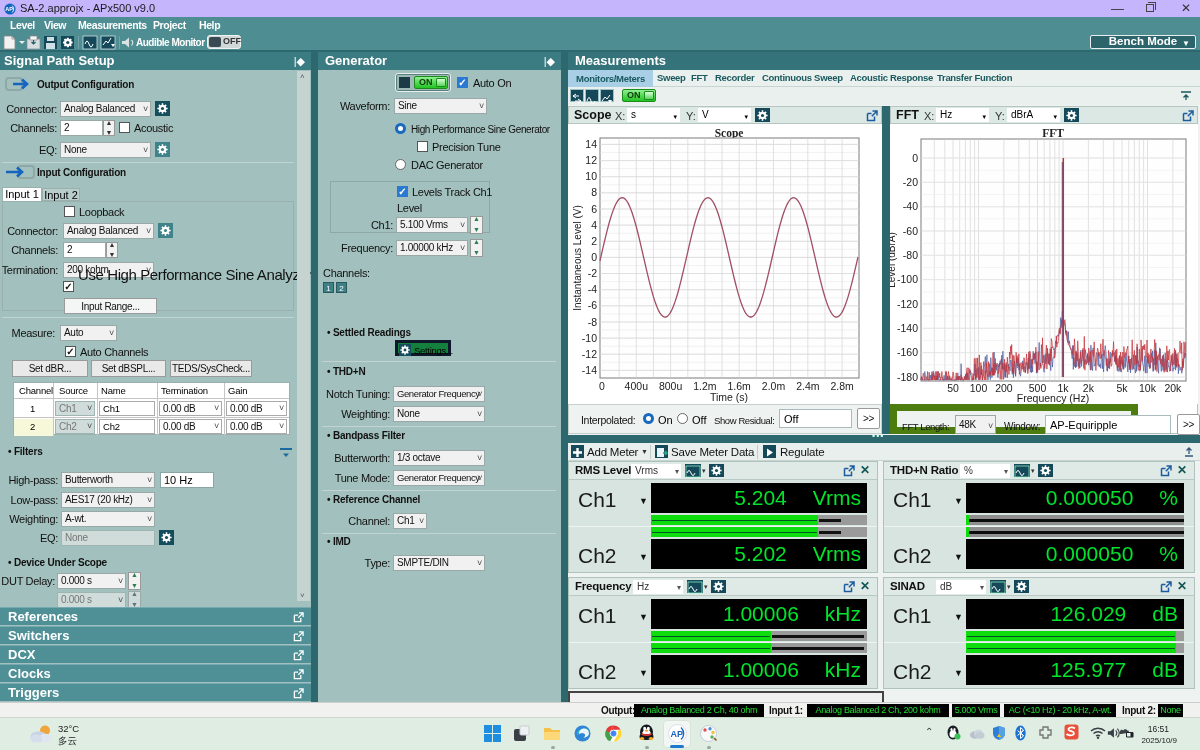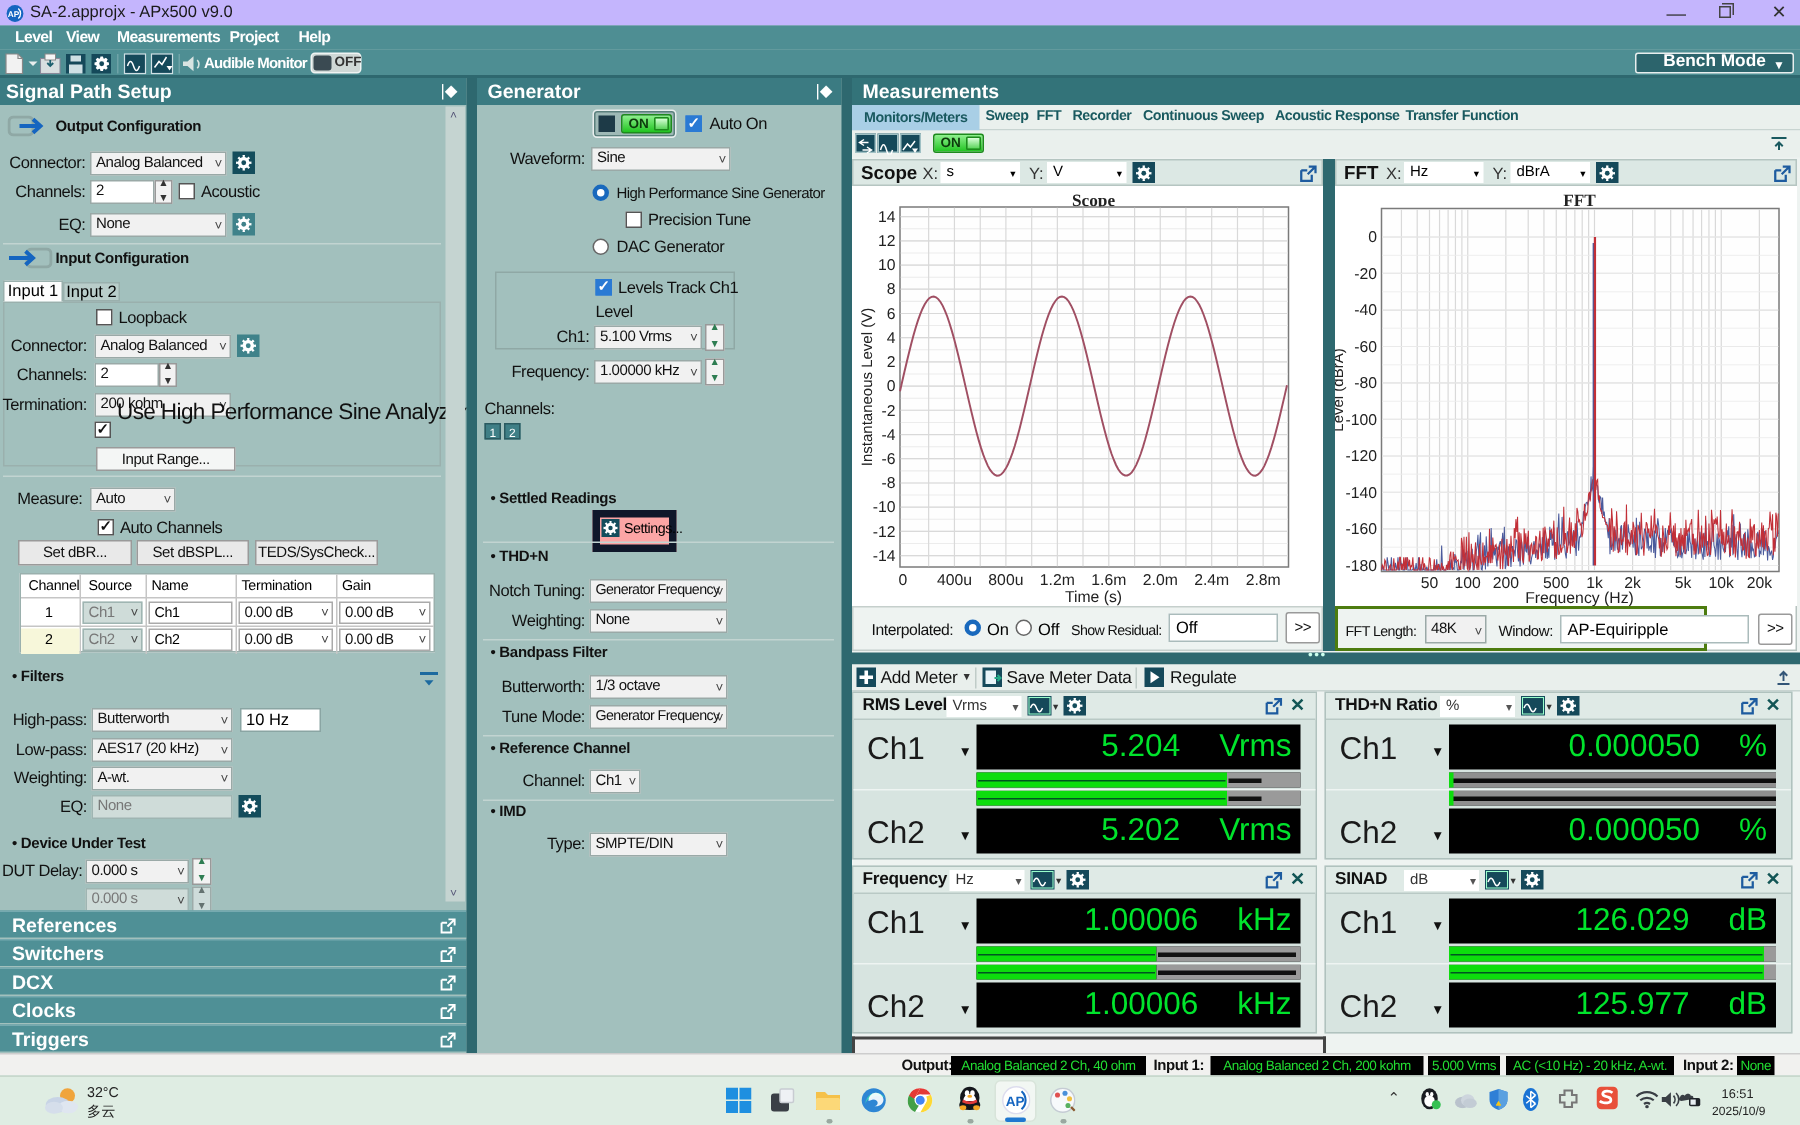--- a/index.html
+++ b/index.html
@@ -234,21 +234,21 @@
       <span class="lbl rlbl" style="left:0px;top:443px;width:58px">Weighting:</span>
       <div class="dd" style="left:61px;top:441px;width:94px;height:16px">A-wt.<span class="ar">˅</span></div>
       <span class="lbl rlbl" style="left:0px;top:462px;width:58px">EQ:</span>
       <div class="dd dis" style="left:61px;top:460px;width:94px;height:16px">None</div>
       <div class="gear" style="left:159px;top:460px">
           <svg width="11" height="11" viewBox="0 0 11 11" style="display:block;margin:2px auto 0">
             <path d="M10.63 4.67 L10.63 6.33 L9.34 6.17 L8.69 7.74 L9.72 8.54 L8.54 9.72 L7.74 8.69 L6.17 9.34 L6.33 10.63 L4.67 10.63 L4.83 9.34 L3.26 8.69 L2.46 9.72 L1.28 8.54 L2.31 7.74 L1.66 6.17 L0.37 6.33 L0.37 4.67 L1.66 4.83 L2.31 3.26 L1.28 2.46 L2.46 1.28 L3.26 2.31 L4.83 1.66 L4.67 0.37 L6.33 0.37 L6.17 1.66 L7.74 2.31 L8.54 1.28 L9.72 2.46 L8.69 3.26 L9.34 4.83 Z" fill="#fff"></path>
             <circle cx="5.5" cy="5.5" r="1.6" fill="#144d5c"></circle>
           </svg>
         </div>
-      <span class="sect" style="left:8px;top:487px">• Device Under Test</span>
+      <span class="sect" style="left:8px;top:487px">• Device Under Scope</span>
       <span class="lbl rlbl" style="left:0px;top:505px;width:55px">DUT Delay:</span>
       <div class="dd" style="left:57px;top:503px;width:69px;height:16px">0.000 s<span class="ar">˅</span></div>
       <div class="spin grn" style="left:128px;top:502px;height:18px;width:13px">
           <i class="u">▲</i>
           <i class="d">▼</i>
         </div>
       <div class="dd dis" style="left:57px;top:522px;width:69px;height:16px">0.000 s<span class="ar">˅</span></div>
       <div class="spin" style="left:128px;top:521px;height:18px;width:13px;opacity:.55">
           <i class="u">▲</i>
           <i class="d">▼</i>
@@ -321,21 +321,21 @@
       <div class="dd" style="left:78px;top:170px;width:72px;height:16px">1.00000 kHz<span class="ar">˅</span></div>
       <div class="spin grn" style="left:152px;top:169px;height:18px;width:13px">
           <i class="u">▲</i>
           <i class="d">▼</i>
         </div>
       <span class="lbl" style="left:5px;top:197px">Channels:</span>
       <div class="abs" style="left:5px;top:212px;width:11px;height:11px;background:#3f7f86;border:1px solid #2a5a60;color:#fff;font-size:8px;text-align:center;line-height:11px">1</div>
       <div class="abs" style="left:18px;top:212px;width:11px;height:11px;background:#3f7f86;border:1px solid #2a5a60;color:#fff;font-size:8px;text-align:center;line-height:11px">2</div>
 
       <span class="sect" style="left:9px;top:257px">• Settled Readings</span>
-      <div class="abs" style="left:77px;top:270px;width:56px;height:28px;background:#fca5a5;border:5px solid #0f172a;font-size:9.5px;letter-spacing:-0.3px;line-height:15px">
+      <div class="abs" style="left:77px;top:270px;width:56px;height:16px;background:#15803d;border:3px solid #0f172a;font-size:9.5px;letter-spacing:-0.3px;line-height:15px">
         <div class="abs" style="left:1px;top:1px;width:12px;height:12px;background:#144d5c">
             <svg width="10" height="10" viewBox="0 0 11 11" style="display:block;margin:1px auto 0">
               <path d="M10.63 4.67 L10.63 6.33 L9.34 6.17 L8.69 7.74 L9.72 8.54 L8.54 9.72 L7.74 8.69 L6.17 9.34 L6.33 10.63 L4.67 10.63 L4.83 9.34 L3.26 8.69 L2.46 9.72 L1.28 8.54 L2.31 7.74 L1.66 6.17 L0.37 6.33 L0.37 4.67 L1.66 4.83 L2.31 3.26 L1.28 2.46 L2.46 1.28 L3.26 2.31 L4.83 1.66 L4.67 0.37 L6.33 0.37 L6.17 1.66 L7.74 2.31 L8.54 1.28 L9.72 2.46 L8.69 3.26 L9.34 4.83 Z" fill="#fff"></path>
               <circle cx="5.5" cy="5.5" r="1.6" fill="#144d5c"></circle>
             </svg>
           </div>
         <span style="padding-left:16px">Settings...</span>
       </div>
       <div class="hr" style="left:4px;top:291px;width:234px"></div>
       <span class="sect" style="left:9px;top:296px">• THD+N</span>
@@ -498,21 +498,21 @@
           <text x="1088.4" y="392" font-size="10.5" fill="#222" text-anchor="middle" font-family="Liberation Sans">2k</text>
           <text x="1122.0" y="392" font-size="10.5" fill="#222" text-anchor="middle" font-family="Liberation Sans">5k</text>
           <text x="1147.5" y="392" font-size="10.5" fill="#222" text-anchor="middle" font-family="Liberation Sans">10k</text>
           <text x="1172.9" y="392" font-size="10.5" fill="#222" text-anchor="middle" font-family="Liberation Sans">20k</text>
           <text x="1053" y="402" font-size="10.5" fill="#222" text-anchor="middle" font-family="Liberation Sans">Frequency (Hz)</text>
           <path d="M921.0 380.0 L921.5 376.8 L922.1 380.0 L922.6 380.0 L923.2 380.0 L923.7 380.0 L924.3 380.0 L924.8 371.5 L925.4 375.9 L925.9 380.0 L926.5 380.0 L927.0 380.0 L927.6 371.5 L928.1 380.0 L928.7 380.0 L929.2 380.0 L929.8 380.0 L930.3 375.2 L930.9 378.6 L931.4 380.0 L932.0 371.5 L932.5 380.0 L933.1 380.0 L933.6 373.0 L934.2 377.1 L934.7 375.6 L935.3 380.0 L935.8 379.9 L936.4 380.0 L936.9 375.9 L937.5 380.0 L938.0 371.5 L938.6 380.0 L939.1 380.0 L939.7 380.0 L940.2 380.0 L940.8 380.0 L941.3 380.0 L941.9 379.4 L942.4 377.6 L943.0 380.0 L943.5 380.0 L944.1 375.4 L944.6 380.0 L945.2 380.0 L945.7 371.5 L946.3 380.0 L946.8 380.0 L947.4 376.1 L947.9 380.0 L948.5 380.0 L949.0 377.1 L949.6 380.0 L950.1 380.0 L950.7 380.0 L951.2 377.7 L951.8 380.0 L952.3 380.0 L952.9 380.0 L953.4 380.0 L954.0 380.0 L954.5 380.0 L955.1 380.0 L955.6 380.0 L956.2 380.0 L956.7 376.8 L957.3 380.0 L957.8 372.8 L958.4 380.0 L958.9 380.0 L959.5 376.2 L960.0 380.0 L960.6 380.0 L961.1 363.7 L961.7 379.3 L962.2 380.0 L962.8 380.0 L963.3 380.0 L963.9 380.0 L964.4 377.3 L965.0 377.0 L965.5 375.6 L966.1 380.0 L966.6 372.8 L967.2 380.0 L967.7 373.1 L968.3 377.9 L968.8 378.6 L969.4 380.0 L969.9 369.4 L970.5 374.8 L971.0 374.4 L971.6 380.0 L972.1 380.0 L972.7 380.0 L973.2 378.8 L973.8 373.9 L974.3 375.5 L974.9 363.9 L975.4 373.6 L976.0 380.0 L976.5 373.5 L977.1 368.4 L977.6 372.9 L978.2 377.7 L978.7 367.2 L979.3 378.4 L979.8 379.7 L980.4 375.7 L980.9 368.1 L981.5 365.8 L982.0 380.0 L982.6 379.9 L983.1 376.8 L983.7 375.0 L984.2 367.5 L984.8 363.6 L985.3 356.5 L985.9 372.8 L986.4 362.1 L987.0 354.8 L987.5 379.5 L988.1 380.0 L988.6 374.8 L989.2 370.2 L989.7 363.6 L990.3 379.6 L990.8 357.6 L991.4 368.4 L991.9 377.7 L992.5 368.5 L993.0 370.1 L993.6 374.7 L994.1 352.0 L994.7 367.4 L995.2 373.0 L995.8 363.2 L996.3 370.3 L996.9 365.3 L997.4 372.3 L998.0 377.7 L998.5 364.5 L999.1 366.5 L999.6 362.5 L1000.2 360.7 L1000.7 364.5 L1001.3 361.9 L1001.8 355.2 L1002.4 369.2 L1002.9 351.2 L1003.5 379.3 L1004.0 376.9 L1004.6 363.7 L1005.1 377.1 L1005.7 364.8 L1006.2 365.4 L1006.8 369.4 L1007.3 377.9 L1007.9 368.4 L1008.4 364.0 L1009.0 368.2 L1009.5 367.3 L1010.1 371.0 L1010.6 359.8 L1011.2 360.7 L1011.7 367.5 L1012.3 374.3 L1012.8 367.7 L1013.4 377.7 L1013.9 367.2 L1014.5 361.0 L1015.0 367.5 L1015.6 376.4 L1016.1 368.8 L1016.7 357.8 L1017.2 367.3 L1017.8 368.0 L1018.3 357.9 L1018.9 370.2 L1019.4 363.7 L1020.0 374.0 L1020.5 376.2 L1021.1 371.8 L1021.6 369.7 L1022.2 363.2 L1022.7 360.8 L1023.3 365.4 L1023.8 371.9 L1024.4 366.7 L1024.9 367.1 L1025.5 372.5 L1026.0 362.3 L1026.6 364.4 L1027.1 362.5 L1027.7 370.5 L1028.2 358.1 L1028.8 368.6 L1029.3 355.5 L1029.9 353.8 L1030.4 372.2 L1031.0 359.4 L1031.5 372.7 L1032.1 365.7 L1032.6 371.9 L1033.2 351.2 L1033.7 359.9 L1034.3 353.7 L1034.8 363.5 L1035.4 363.4 L1035.9 351.7 L1036.5 373.2 L1037.0 362.9 L1037.6 370.7 L1038.1 369.3 L1038.7 352.5 L1039.2 342.4 L1039.8 363.6 L1040.3 366.3 L1040.9 362.2 L1041.4 344.6 L1042.0 355.0 L1042.5 363.3 L1043.1 364.2 L1043.6 369.2 L1044.2 372.3 L1044.7 355.5 L1045.3 354.1 L1045.8 363.7 L1046.4 361.5 L1046.9 355.0 L1047.5 352.7 L1048.0 355.6 L1048.6 363.5 L1049.1 353.4 L1049.7 355.8 L1050.2 363.5 L1050.8 370.6 L1051.3 347.2 L1051.9 358.5 L1052.4 367.2 L1053.0 358.0 L1053.5 358.1 L1054.1 355.4 L1054.6 348.5 L1055.2 349.0 L1055.7 340.8 L1056.3 343.8 L1056.8 338.0 L1057.4 335.3 L1057.9 334.9 L1058.5 336.3 L1059.0 333.3 L1059.6 330.3 L1060.1 333.2 L1060.7 317.6 L1061.2 327.6 L1061.8 325.1 L1062.3 311.3 L1062.9 321.3 L1063.4 319.6 L1064.0 323.4 L1064.5 323.2 L1065.1 324.1 L1065.6 333.3 L1066.2 335.4 L1066.7 331.0 L1067.3 332.0 L1067.8 342.6 L1068.4 331.7 L1068.9 343.8 L1069.5 341.0 L1070.0 347.7 L1070.6 348.2 L1071.1 348.2 L1071.7 354.2 L1072.2 358.8 L1072.8 345.4 L1073.3 369.5 L1073.9 357.9 L1074.4 366.6 L1075.0 363.2 L1075.5 360.8 L1076.1 351.9 L1076.6 367.1 L1077.2 353.1 L1077.7 358.8 L1078.3 366.4 L1078.8 360.1 L1079.4 358.7 L1079.9 368.1 L1080.5 351.3 L1081.0 350.2 L1081.6 366.4 L1082.1 358.9 L1082.7 350.0 L1083.2 357.7 L1083.8 358.7 L1084.3 361.9 L1084.9 364.8 L1085.4 349.6 L1086.0 354.9 L1086.5 355.8 L1087.1 363.1 L1087.6 354.9 L1088.2 358.2 L1088.7 365.2 L1089.3 356.3 L1089.8 363.1 L1090.4 370.1 L1090.9 345.1 L1091.5 361.9 L1092.0 365.9 L1092.6 370.6 L1093.1 347.8 L1093.7 356.8 L1094.2 366.2 L1094.8 364.7 L1095.3 364.5 L1095.9 357.2 L1096.4 352.8 L1097.0 352.9 L1097.5 355.2 L1098.1 365.6 L1098.6 352.5 L1099.2 367.1 L1099.7 364.6 L1100.3 364.0 L1100.8 368.3 L1101.4 355.4 L1101.9 354.6 L1102.5 368.7 L1103.0 353.7 L1103.6 372.0 L1104.1 360.9 L1104.7 351.9 L1105.2 345.6 L1105.8 350.4 L1106.3 356.8 L1106.9 370.7 L1107.4 369.5 L1108.0 358.7 L1108.5 367.9 L1109.1 361.5 L1109.6 364.2 L1110.2 352.0 L1110.7 362.1 L1111.3 357.3 L1111.8 353.2 L1112.4 355.1 L1112.9 354.5 L1113.5 354.9 L1114.0 352.3 L1114.6 361.6 L1115.1 355.6 L1115.7 363.8 L1116.2 357.0 L1116.8 364.8 L1117.3 368.4 L1117.9 366.6 L1118.4 371.5 L1119.0 370.4 L1119.5 356.3 L1120.1 371.5 L1120.6 360.4 L1121.2 372.1 L1121.7 368.9 L1122.3 367.9 L1122.8 360.2 L1123.4 369.0 L1123.9 369.2 L1124.5 366.3 L1125.0 355.5 L1125.6 367.4 L1126.1 353.5 L1126.7 361.3 L1127.2 362.7 L1127.8 371.9 L1128.3 355.9 L1128.9 361.8 L1129.4 367.2 L1130.0 359.0 L1130.5 372.8 L1131.1 365.2 L1131.6 357.9 L1132.2 369.7 L1132.7 366.2 L1133.3 354.6 L1133.8 359.6 L1134.4 367.5 L1134.9 369.9 L1135.5 373.1 L1136.0 355.2 L1136.6 371.4 L1137.1 346.9 L1137.7 363.2 L1138.2 360.7 L1138.8 366.8 L1139.3 364.4 L1139.9 371.3 L1140.4 368.8 L1141.0 362.1 L1141.5 355.6 L1142.1 348.8 L1142.6 363.4 L1143.2 365.7 L1143.7 371.1 L1144.3 363.5 L1144.8 355.7 L1145.4 373.1 L1145.9 358.3 L1146.5 361.4 L1147.0 373.2 L1147.6 356.4 L1148.1 360.3 L1148.7 365.4 L1149.2 367.1 L1149.8 365.1 L1150.3 368.0 L1150.9 357.9 L1151.4 353.4 L1152.0 358.1 L1152.5 350.8 L1153.1 371.5 L1153.6 358.5 L1154.2 365.0 L1154.7 349.9 L1155.3 370.2 L1155.8 342.8 L1156.4 364.5 L1156.9 359.8 L1157.5 356.1 L1158.0 366.6 L1158.6 373.3 L1159.1 358.8 L1159.7 356.9 L1160.2 349.0 L1160.8 366.4 L1161.3 371.5 L1161.9 362.9 L1162.4 356.2 L1163.0 370.4 L1163.5 354.5 L1164.1 366.3 L1164.6 370.8 L1165.2 352.8 L1165.7 358.6 L1166.3 369.6 L1166.8 360.5 L1167.4 372.1 L1167.9 361.6 L1168.5 366.9 L1169.0 366.2 L1169.6 371.3 L1170.1 371.0 L1170.7 362.3 L1171.2 362.0 L1171.8 354.6 L1172.3 356.5 L1172.9 371.4 L1173.4 367.8 L1174.0 368.9 L1174.5 356.3 L1175.1 352.4 L1175.6 370.2 L1176.2 354.0 L1176.7 367.5 L1177.3 358.4 L1177.8 361.5 L1178.4 373.7 L1178.9 364.1 L1179.5 365.9 L1180.0 370.4 L1180.6 368.5 L1181.1 367.1 L1181.7 373.3 L1182.2 371.1 L1182.8 361.4 L1183.3 365.4 L1183.9 359.5 L1184.4 358.2 L1185.0 353.0 L1185.5 356.0" stroke="#4a5a9c" stroke-width="0.7" fill="none"></path>
           <path d="M921.0 380.0 L921.5 376.6 L922.1 377.9 L922.6 380.0 L923.2 373.2 L923.7 374.2 L924.3 380.0 L924.8 380.0 L925.4 380.0 L925.9 380.0 L926.5 377.3 L927.0 376.6 L927.6 380.0 L928.1 380.0 L928.7 380.0 L929.2 372.2 L929.8 380.0 L930.3 380.0 L930.9 380.0 L931.4 379.1 L932.0 374.3 L932.5 380.0 L933.1 371.5 L933.6 371.5 L934.2 380.0 L934.7 376.1 L935.3 380.0 L935.8 371.5 L936.4 380.0 L936.9 371.5 L937.5 380.0 L938.0 371.5 L938.6 372.9 L939.1 377.6 L939.7 373.2 L940.2 380.0 L940.8 377.1 L941.3 377.7 L941.9 371.5 L942.4 380.0 L943.0 380.0 L943.5 380.0 L944.1 380.0 L944.6 380.0 L945.2 380.0 L945.7 379.1 L946.3 371.5 L946.8 380.0 L947.4 380.0 L947.9 375.9 L948.5 371.5 L949.0 380.0 L949.6 375.6 L950.1 378.1 L950.7 380.0 L951.2 380.0 L951.8 380.0 L952.3 380.0 L952.9 371.9 L953.4 372.4 L954.0 380.0 L954.5 380.0 L955.1 380.0 L955.6 380.0 L956.2 372.8 L956.7 380.0 L957.3 380.0 L957.8 376.4 L958.4 380.0 L958.9 376.0 L959.5 378.4 L960.0 380.0 L960.6 380.0 L961.1 375.2 L961.7 380.0 L962.2 377.5 L962.8 380.0 L963.3 380.0 L963.9 380.0 L964.4 376.6 L965.0 380.0 L965.5 374.0 L966.1 380.0 L966.6 370.4 L967.2 367.7 L967.7 378.1 L968.3 380.0 L968.8 367.8 L969.4 373.3 L969.9 372.2 L970.5 370.8 L971.0 373.2 L971.6 374.0 L972.1 373.4 L972.7 380.0 L973.2 377.5 L973.8 380.0 L974.3 358.6 L974.9 362.2 L975.4 379.4 L976.0 357.9 L976.5 377.5 L977.1 372.3 L977.6 357.9 L978.2 379.1 L978.7 380.0 L979.3 354.9 L979.8 380.0 L980.4 377.1 L980.9 362.5 L981.5 375.0 L982.0 369.6 L982.6 380.0 L983.1 371.2 L983.7 361.6 L984.2 375.9 L984.8 380.0 L985.3 370.6 L985.9 380.0 L986.4 362.7 L987.0 373.4 L987.5 376.5 L988.1 374.3 L988.6 361.7 L989.2 376.8 L989.7 371.2 L990.3 375.2 L990.8 371.0 L991.4 371.2 L991.9 367.7 L992.5 375.3 L993.0 352.5 L993.6 375.5 L994.1 363.4 L994.7 375.3 L995.2 358.3 L995.8 367.1 L996.3 366.1 L996.9 363.7 L997.4 363.1 L998.0 368.3 L998.5 373.7 L999.1 369.7 L999.6 363.0 L1000.2 379.4 L1000.7 369.5 L1001.3 359.2 L1001.8 379.5 L1002.4 369.7 L1002.9 363.0 L1003.5 368.2 L1004.0 370.3 L1004.6 359.3 L1005.1 372.1 L1005.7 377.4 L1006.2 362.5 L1006.8 372.0 L1007.3 357.2 L1007.9 367.2 L1008.4 366.6 L1009.0 374.6 L1009.5 352.0 L1010.1 358.7 L1010.6 346.1 L1011.2 354.7 L1011.7 344.5 L1012.3 372.2 L1012.8 354.9 L1013.4 373.9 L1013.9 355.5 L1014.5 362.5 L1015.0 372.9 L1015.6 375.5 L1016.1 352.3 L1016.7 362.8 L1017.2 355.6 L1017.8 365.9 L1018.3 361.8 L1018.9 353.8 L1019.4 374.4 L1020.0 372.0 L1020.5 363.6 L1021.1 362.4 L1021.6 369.1 L1022.2 369.2 L1022.7 363.0 L1023.3 369.5 L1023.8 357.7 L1024.4 358.1 L1024.9 372.7 L1025.5 372.5 L1026.0 360.6 L1026.6 353.9 L1027.1 366.8 L1027.7 373.6 L1028.2 372.9 L1028.8 351.8 L1029.3 368.8 L1029.9 351.1 L1030.4 354.6 L1031.0 359.1 L1031.5 368.1 L1032.1 359.1 L1032.6 364.4 L1033.2 353.9 L1033.7 354.4 L1034.3 353.2 L1034.8 359.2 L1035.4 355.6 L1035.9 347.1 L1036.5 371.8 L1037.0 361.4 L1037.6 372.6 L1038.1 351.6 L1038.7 362.3 L1039.2 369.9 L1039.8 368.5 L1040.3 363.1 L1040.9 368.4 L1041.4 365.4 L1042.0 365.1 L1042.5 337.8 L1043.1 363.0 L1043.6 355.4 L1044.2 360.4 L1044.7 368.6 L1045.3 364.4 L1045.8 354.1 L1046.4 345.0 L1046.9 369.1 L1047.5 348.1 L1048.0 363.6 L1048.6 364.3 L1049.1 354.1 L1049.7 365.3 L1050.2 348.9 L1050.8 360.8 L1051.3 338.6 L1051.9 341.3 L1052.4 347.7 L1053.0 346.7 L1053.5 349.9 L1054.1 349.3 L1054.6 358.1 L1055.2 355.6 L1055.7 349.5 L1056.3 335.9 L1056.8 347.1 L1057.4 342.3 L1057.9 343.3 L1058.5 340.6 L1059.0 329.6 L1059.6 327.9 L1060.1 334.3 L1060.7 326.9 L1061.2 325.7 L1061.8 319.6 L1062.3 322.6 L1062.9 317.1 L1063.4 324.6 L1064.0 325.8 L1064.5 320.5 L1065.1 319.7 L1065.6 333.1 L1066.2 330.3 L1066.7 338.1 L1067.3 340.7 L1067.8 340.6 L1068.4 345.0 L1068.9 345.1 L1069.5 345.0 L1070.0 346.4 L1070.6 349.6 L1071.1 349.5 L1071.7 350.5 L1072.2 354.5 L1072.8 351.9 L1073.3 345.6 L1073.9 364.8 L1074.4 338.8 L1075.0 346.9 L1075.5 367.9 L1076.1 350.8 L1076.6 356.6 L1077.2 360.9 L1077.7 340.9 L1078.3 351.6 L1078.8 368.7 L1079.4 366.9 L1079.9 360.5 L1080.5 352.3 L1081.0 363.5 L1081.6 360.1 L1082.1 360.6 L1082.7 349.0 L1083.2 348.2 L1083.8 368.5 L1084.3 336.4 L1084.9 370.2 L1085.4 359.6 L1086.0 361.7 L1086.5 364.4 L1087.1 357.7 L1087.6 353.3 L1088.2 362.7 L1088.7 347.9 L1089.3 351.0 L1089.8 361.6 L1090.4 351.5 L1090.9 370.1 L1091.5 368.7 L1092.0 349.9 L1092.6 352.3 L1093.1 355.0 L1093.7 356.4 L1094.2 341.8 L1094.8 357.3 L1095.3 362.0 L1095.9 370.5 L1096.4 362.1 L1097.0 354.6 L1097.5 348.1 L1098.1 349.5 L1098.6 355.4 L1099.2 352.4 L1099.7 357.3 L1100.3 358.9 L1100.8 343.7 L1101.4 357.6 L1101.9 354.5 L1102.5 349.5 L1103.0 339.2 L1103.6 355.6 L1104.1 350.3 L1104.7 351.6 L1105.2 357.0 L1105.8 359.2 L1106.3 365.7 L1106.9 358.6 L1107.4 371.3 L1108.0 367.2 L1108.5 350.3 L1109.1 357.0 L1109.6 368.8 L1110.2 358.4 L1110.7 362.6 L1111.3 366.4 L1111.8 365.2 L1112.4 350.4 L1112.9 356.6 L1113.5 341.6 L1114.0 352.0 L1114.6 354.4 L1115.1 361.5 L1115.7 350.3 L1116.2 364.9 L1116.8 348.9 L1117.3 370.8 L1117.9 358.4 L1118.4 367.3 L1119.0 357.7 L1119.5 355.4 L1120.1 370.2 L1120.6 352.1 L1121.2 364.2 L1121.7 356.5 L1122.3 366.3 L1122.8 352.0 L1123.4 369.3 L1123.9 346.5 L1124.5 357.3 L1125.0 354.0 L1125.6 352.6 L1126.1 355.0 L1126.7 349.3 L1127.2 349.2 L1127.8 346.0 L1128.3 363.0 L1128.9 355.9 L1129.4 369.8 L1130.0 359.1 L1130.5 369.1 L1131.1 363.1 L1131.6 360.3 L1132.2 339.8 L1132.7 355.0 L1133.3 369.2 L1133.8 363.6 L1134.4 350.4 L1134.9 365.1 L1135.5 355.6 L1136.0 358.5 L1136.6 364.1 L1137.1 343.8 L1137.7 366.4 L1138.2 370.3 L1138.8 369.8 L1139.3 349.0 L1139.9 363.0 L1140.4 369.9 L1141.0 339.9 L1141.5 345.8 L1142.1 361.3 L1142.6 346.2 L1143.2 349.3 L1143.7 345.5 L1144.3 349.8 L1144.8 344.3 L1145.4 353.9 L1145.9 358.3 L1146.5 357.1 L1147.0 340.0 L1147.6 362.5 L1148.1 352.9 L1148.7 363.4 L1149.2 354.5 L1149.8 368.8 L1150.3 362.4 L1150.9 349.0 L1151.4 362.4 L1152.0 361.3 L1152.5 356.7 L1153.1 368.4 L1153.6 370.6 L1154.2 351.3 L1154.7 339.5 L1155.3 349.9 L1155.8 369.2 L1156.4 350.8 L1156.9 371.7 L1157.5 362.4 L1158.0 354.8 L1158.6 354.3 L1159.1 360.3 L1159.7 347.8 L1160.2 357.4 L1160.8 363.9 L1161.3 358.9 L1161.9 366.9 L1162.4 366.4 L1163.0 355.4 L1163.5 361.3 L1164.1 372.4 L1164.6 362.8 L1165.2 358.3 L1165.7 371.3 L1166.3 371.7 L1166.8 345.8 L1167.4 362.1 L1167.9 351.0 L1168.5 360.2 L1169.0 350.7 L1169.6 349.5 L1170.1 368.8 L1170.7 370.9 L1171.2 355.5 L1171.8 363.6 L1172.3 365.7 L1172.9 353.3 L1173.4 364.5 L1174.0 359.5 L1174.5 348.4 L1175.1 364.8 L1175.6 350.1 L1176.2 366.4 L1176.7 355.5 L1177.3 353.4 L1177.8 363.8 L1178.4 367.1 L1178.9 352.3 L1179.5 351.9 L1180.0 341.1 L1180.6 349.0 L1181.1 353.6 L1181.7 342.8 L1182.2 370.2 L1182.8 358.6 L1183.3 367.8 L1183.9 341.8 L1184.4 344.3 L1185.0 357.8 L1185.5 342.3" stroke="#c22f37" stroke-width="0.7" fill="none"></path>
           <path d="M1062.3 377 V162" stroke="#4a5a9c" stroke-width="1.1" fill="none"></path>
           <path d="M1063.3 377 V158" stroke="#c22f37" stroke-width="1.5" fill="none"></path>
         </svg>
-        <div class="abs" style="left:322px;top:334px;width:248px;height:30px;background:#eef3f1;border:2px solid #4d7c0f">
+        <div class="abs" style="left:322px;top:334px;width:248px;height:30px;background:#eef3f1;border:7px solid #4d7c0f">
           <span class="abs" style="left:5px;top:10px;font-size:9.5px;color:#111;letter-spacing:-0.4px">FFT Length:</span>
           <div class="dd" style="left:58px;top:4px;width:41px;height:19px;line-height:17px">48K<span class="ar" style="top:2px">˅</span></div>
           <span class="abs" style="left:107px;top:10px;font-size:10px;color:#111;letter-spacing:-0.3px">Window:</span>
           <div class="abs" style="left:148px;top:4px;width:126px;height:19px;background:#fff;border:1px solid #abb;font-size:11px;padding:3px 0 0 4px">AP-Equiripple</div>
           <div class="btn" style="left:280px;top:3px;width:23px;height:21px;line-height:20px;background:#fff;border-radius:2px">&gt;&gt;</div>
         </div>
         <div class="abs" style="left:0;top:365px;width:632px;height:8px;background:#2e686f">
           <span class="abs" style="left:304px;top:-4px;color:#cfe;font-size:9px;letter-spacing:1px">•••</span>
         </div>
         <div class="abs" style="left:0;top:373px;width:632px;height:18px;background:#e9efec;border-bottom:1px solid #c8d4d1">

